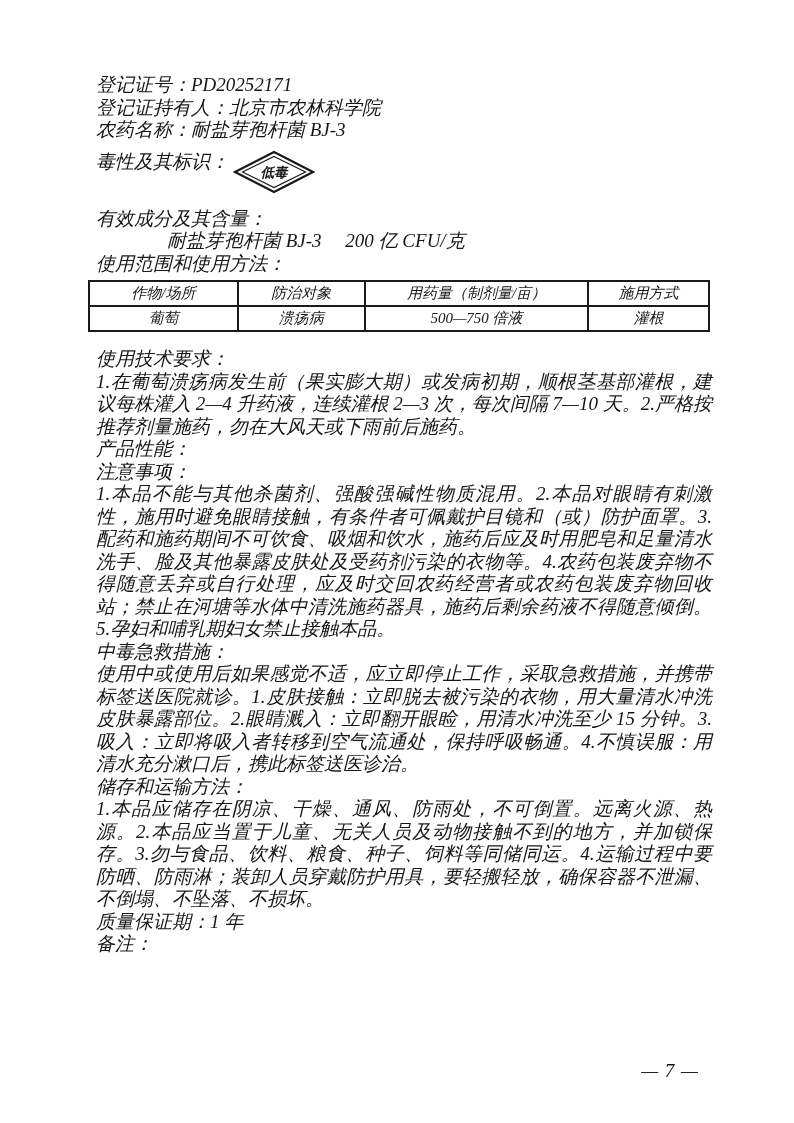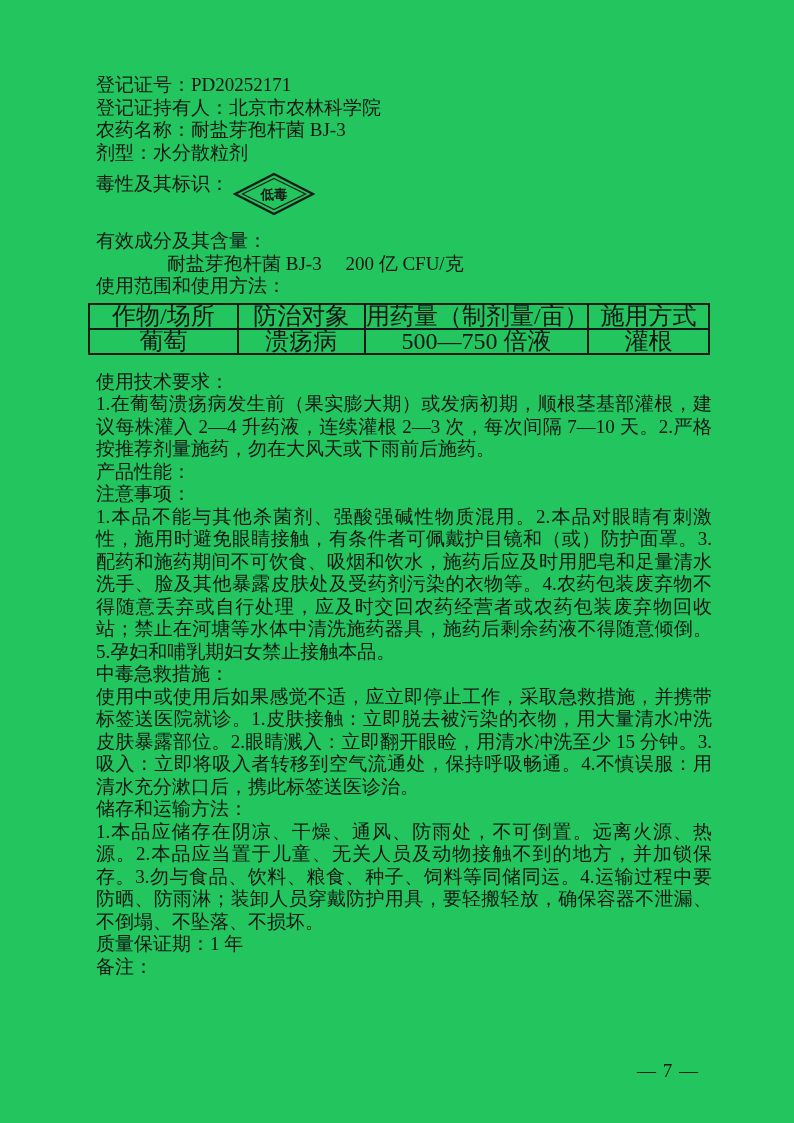--- a/index.html
+++ b/index.html
@@ -1,24 +1,25 @@
 <!DOCTYPE html>
 <html lang="zh"><head>
 <meta charset="utf-8">
 <style>
   html, body { margin: 0; padding: 0; background: #e8e8e8; }
   .page {
     position: relative;
     width: 794px;
     height: 1123px;
     margin: 0 auto;
-    background: #22c55e;
+    background: #ffffff;
     color: #161616;
     font-family: "Liberation Serif", "DejaVu Serif", serif;
     overflow: hidden;
+    font-style: italic;
   }
   .content {
     position: absolute;
     left: 96px;
     top: 74px;
     width: 616px;
     font-size: 19px;
     line-height: 22.5px;
   }
   .line { white-space: nowrap; }
@@ -31,21 +32,21 @@
   .tox-line .tox-label { line-height: 24px; }
   .tox-icon { margin-left: 4px; margin-bottom: 1px; }
   .ai-label { margin-top: 14px; }
   .ai-value { padding-left: 71px; }
   table.usage {
     border-collapse: collapse;
     table-layout: fixed;
     width: 622px;
     margin-left: -8px;
     margin-top: 5px;
-    font-size: 24px;
+    font-size: 15px;
   }
   table.usage th, table.usage td {
     border: 2px solid #1a1a1a;
     font-weight: normal;
     text-align: center;
     height: 23px;
     line-height: 23px;
     padding: 0;
     overflow: hidden;
     white-space: nowrap;
@@ -67,21 +68,20 @@
 </style>
 </head>
 <body>
 
 <div class="page">
   <div class="content">
 
     <div class="line">登记证号：PD20252171</div>
     <div class="line">登记证持有人：北京市农林科学院</div>
     <div class="line">农药名称：耐盐芽孢杆菌 BJ-3</div>
-    <div class="line">剂型：水分散粒剂</div>
 
     <div class="tox-line">
       <span class="tox-label">毒性及其标识：</span>
       <svg class="tox-icon" width="82" height="44" viewBox="0 0 82 44">
         <polygon points="41,2 80,22 41,42 2,22" fill="none" stroke="#1a1a1a" stroke-width="2.2"></polygon>
         <polygon points="41,6.5 72.5,22 41,37.5 9.5,22" fill="none" stroke="#1a1a1a" stroke-width="1.2"></polygon>
         <text x="41" y="27" text-anchor="middle" font-size="13.5" font-weight="bold" fill="#1a1a1a">低毒</text>
       </svg>
     </div>
 

